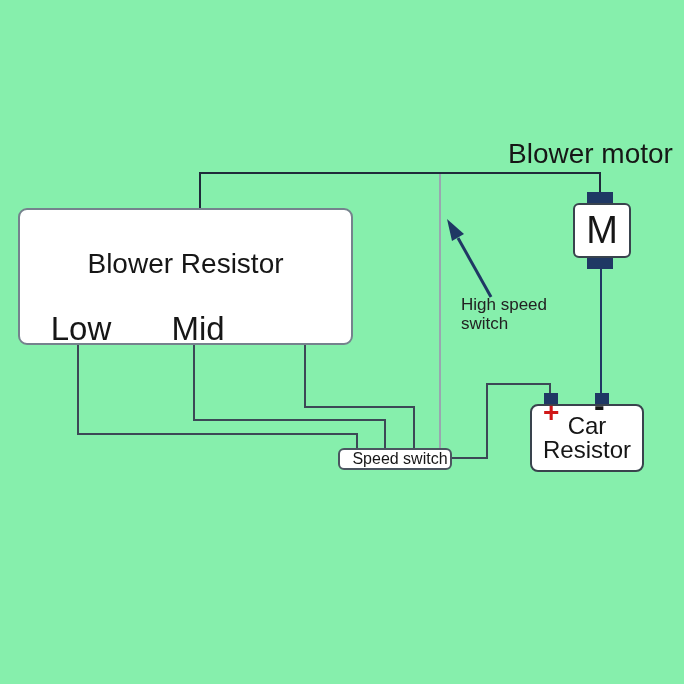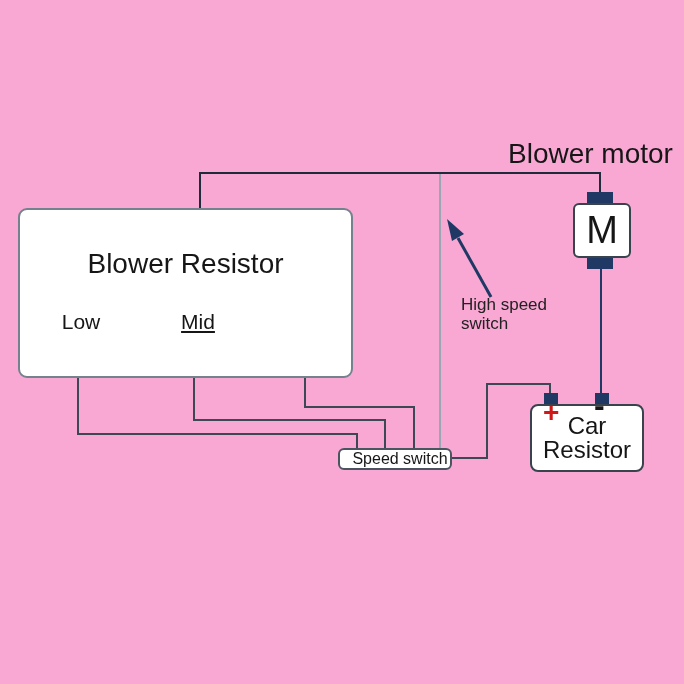--- a/index.html
+++ b/index.html
@@ -1,37 +1,37 @@
 <!DOCTYPE html>
 <html style="--navy: #1f3864; --red: #d01818; --text: #161616; --wire_dark: #1f2b3a; --wire_slate: #3c4856; --wire_light: #9aa6b0; --border_gray: #75828d; --border_mid: #4b5560; --border_dark: #39434d;"><head>
 <meta charset="utf-8">
 <style>
   html,body{margin:0;padding:0;background:#fff;}
   .stage{
-    position:relative;width:684px;height:684px;background:#f9a8d4;overflow:hidden;
+    position:relative;width:684px;height:684px;background:#86efac;overflow:hidden;
     font-family:"Liberation Sans",sans-serif;color:var(--text);
   }
   svg.wires{position:absolute;left:0;top:0;width:684px;height:684px;}
   .w{fill:none;stroke-width:2px;}
   .w-dark{stroke:var(--wire_dark);}
   .w-slate{stroke:var(--wire_slate);}
   .w-navy{stroke:var(--navy);}
   .w-light{stroke:var(--wire_light);}
   .arrow-line{stroke:var(--navy);stroke-width:3px;fill:none;}
   .arrow-head{fill:var(--navy);stroke:none;}
 
   .box{position:absolute;background:#ffffff;box-sizing:border-box;}
   .resistor{
-    left:18px;top:208px;width:335px;height:170px;
+    left:18px;top:208px;width:335px;height:137px;
     border:2px solid var(--border_gray);border-radius:9px;
   }
   .resistor-title{position:absolute;left:0;top:38px;width:100%;text-align:center;font-size:28px;}
-  .term{position:absolute;top:100px;transform:translateX(-50%);font-size:21px;white-space:nowrap;}
+  .term{position:absolute;top:100px;transform:translateX(-50%);font-size:33px;white-space:nowrap;}
   .term-low{left:61px;}
-  .term-mid{left:178px;text-decoration:underline;}
+  .term-mid{left:178px;}
   .term-midhi{left:284px;}
 
   .motor-title{position:absolute;left:508px;top:138px;font-size:28px;white-space:nowrap;}
   .motor{
     left:573px;top:203px;width:58px;height:55px;
     border:2px solid var(--border_dark);border-radius:6px;
     display:flex;align-items:center;justify-content:center;font-size:38px;
   }
   .terminal{position:absolute;background:var(--navy);}
   .motor-term-top{left:587px;top:192px;width:26px;height:12px;}

